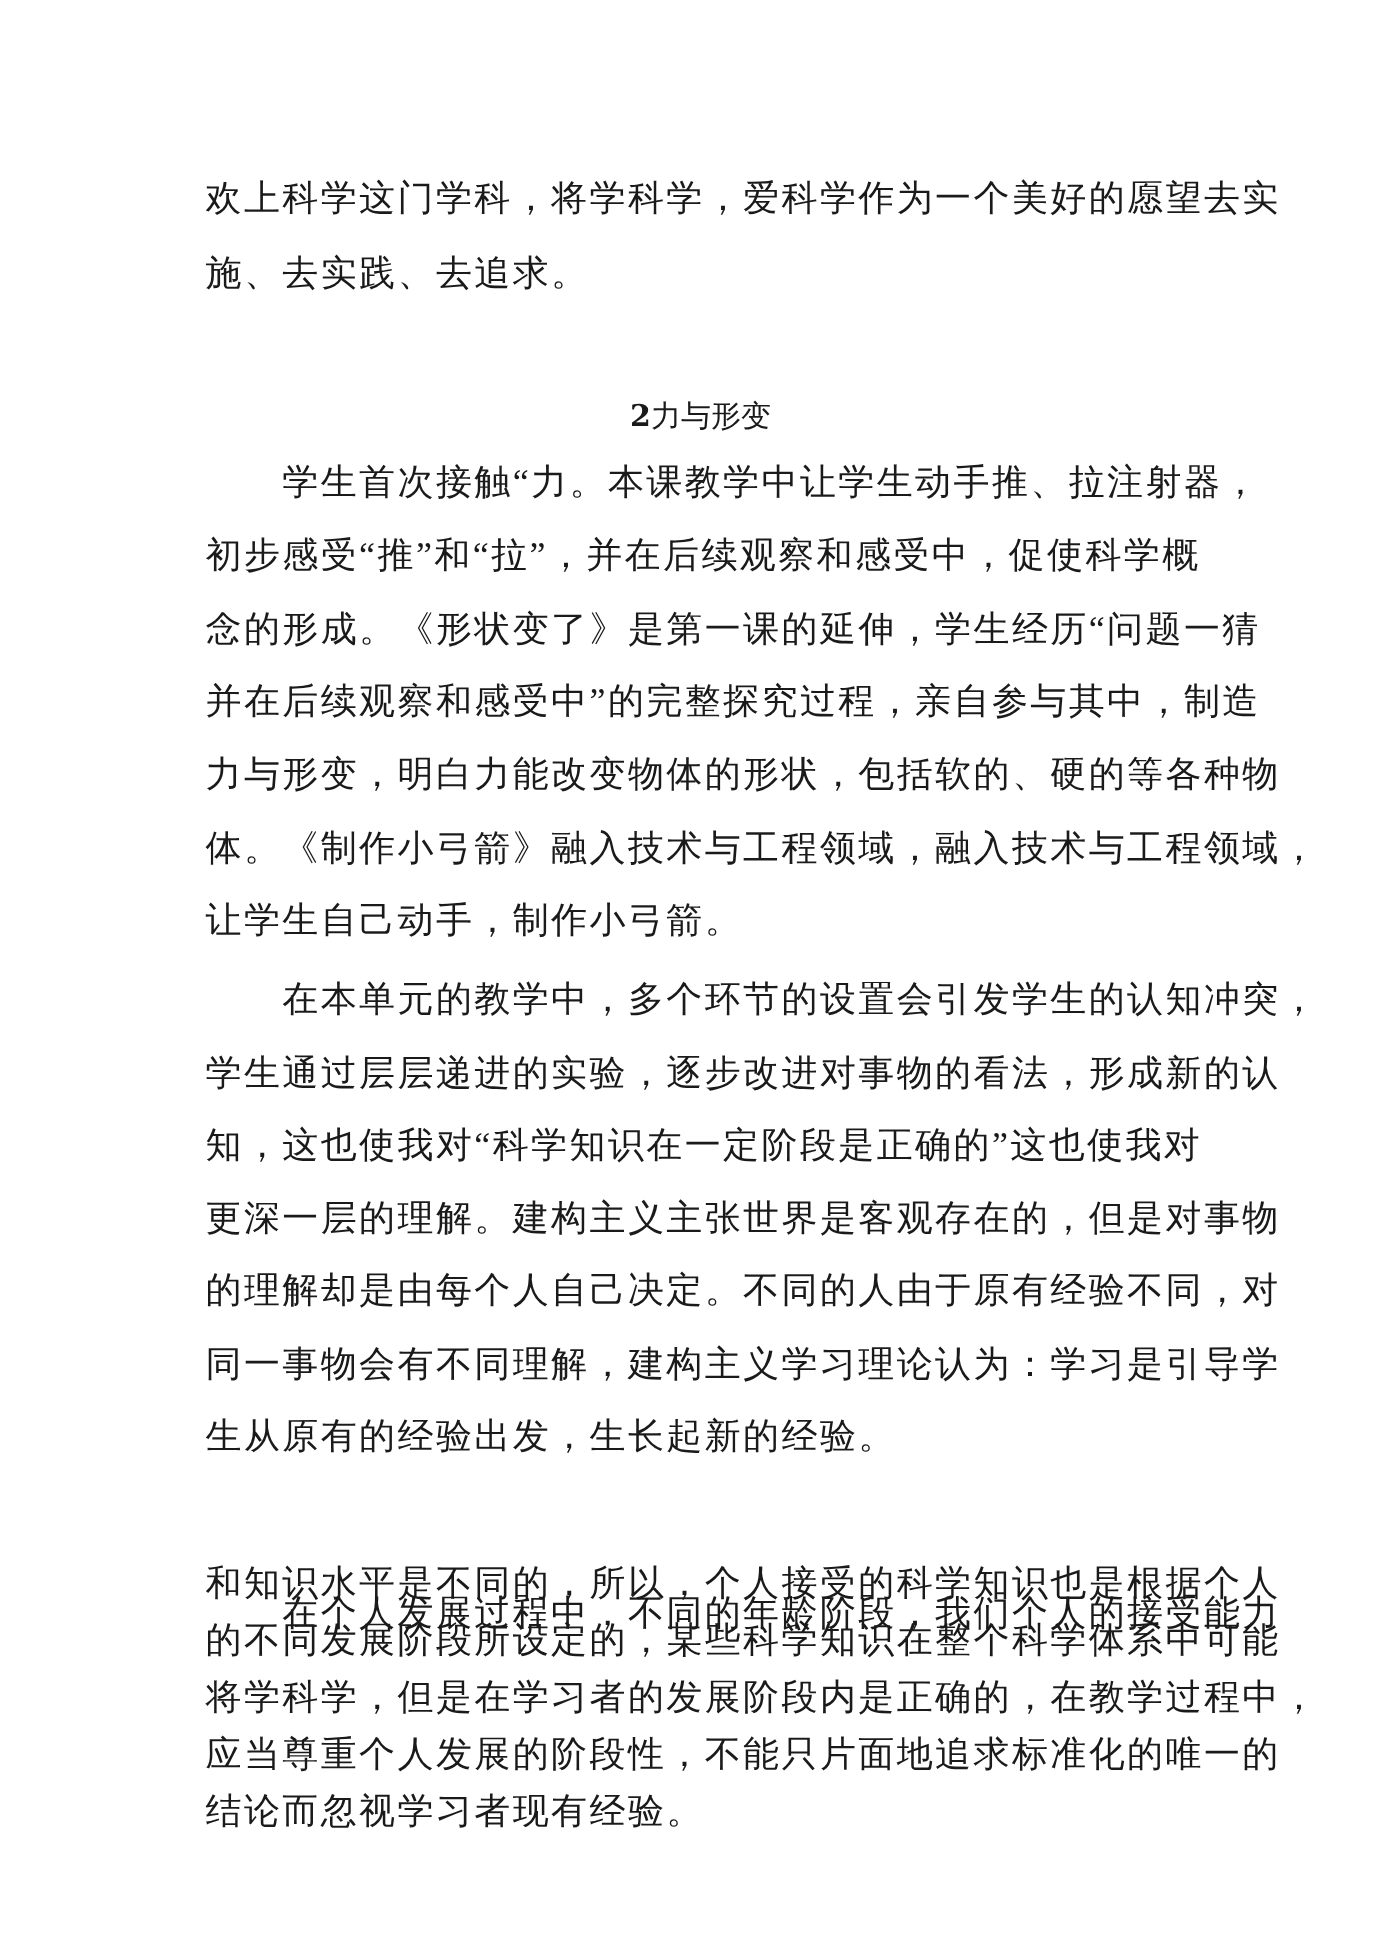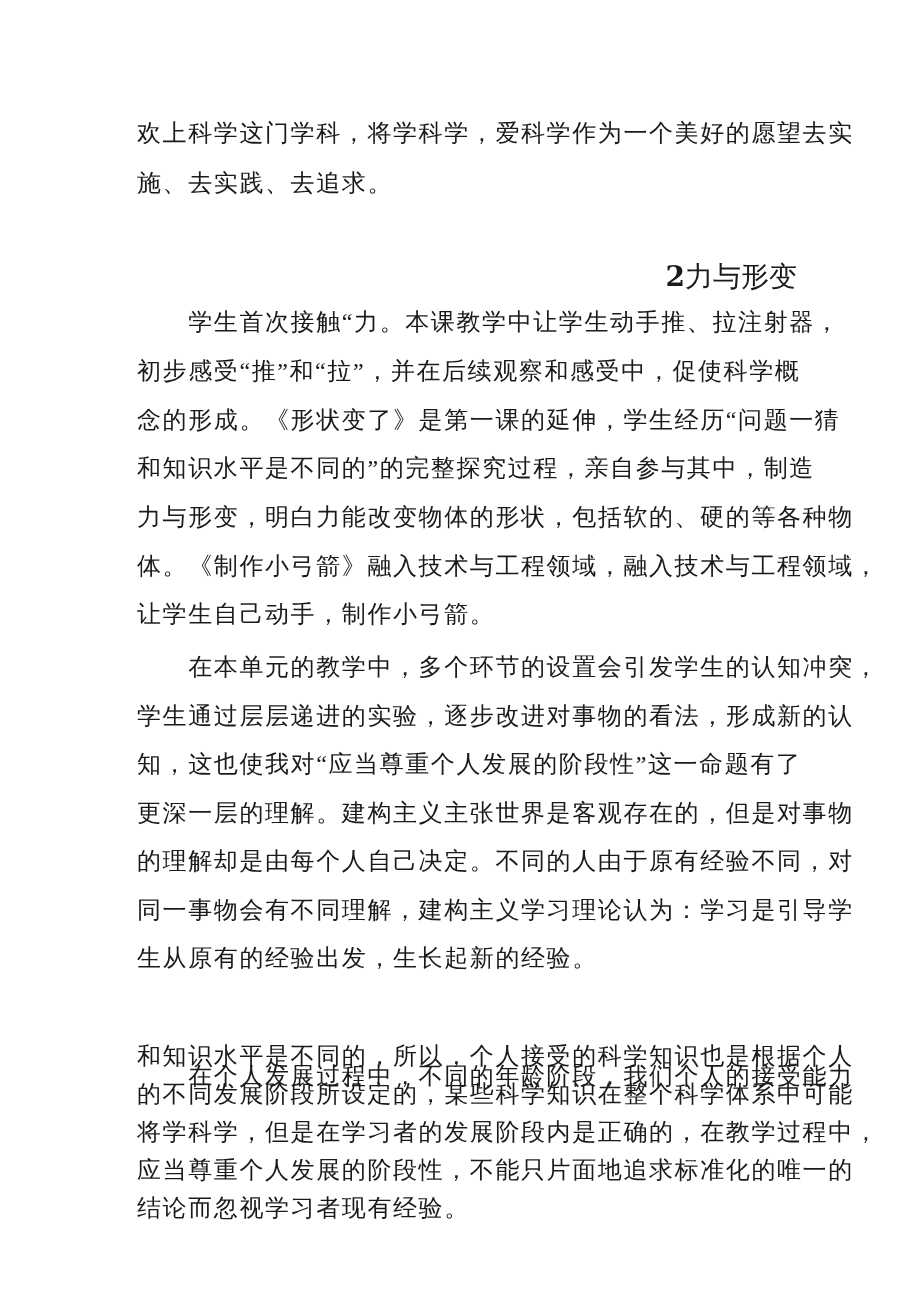--- a/index.html
+++ b/index.html
@@ -1,44 +1,44 @@
 <!DOCTYPE html>
 <html><head>
   <meta charset="utf-8">
   <style>
     html, body { margin: 0; padding: 0; background: #ffffff; }
     body { width: 920px; height: 1301px; position: relative; overflow: hidden;
       font-family: "DejaVu Serif", "Liberation Serif", serif; color: #1a1a1a; }
     .page { position: absolute; left: 137px; top: 0; width: 660px; }
     .line { position: absolute; left: 0; white-space: nowrap; font-size: 24px; letter-spacing: 1.6px; line-height: 30px; font-family: Liberation Serif, serif; }
-    .title { position: absolute; left: 0; width: 660px; text-align: right; font-size: 28px; line-height: 30px; }
+    .title { position: absolute; left: 0; width: 660px; text-align: center; font-size: 20px; line-height: 30px; }
     .title .num { font-weight: bold; }
   </style>
 </head>
 <body>
 
 <div class="page">
   <div class="line" style="top:118px">欢上科学这门学科，将学科学，爱科学作为一个美好的愿望去实</div>
   <div class="line" style="top:168px">施、去实践、去追求。</div>
 
   <div class="title" style="top:262px">
     <span class="num">2</span><span>力与形变</span>
   </div>
 
   <div class="line" style="top:307px">　　学生首次接触“力。本课教学中让学生动手推、拉注射器，</div>
   <div class="line" style="top:356px">初步感受“推”和“拉”，并在后续观察和感受中，促使科学概</div>
   <div class="line" style="top:405px">念的形成。《形状变了》是第一课的延伸，学生经历“问题一猜</div>
-  <div class="line" style="top:453px">和知识水平是不同的”的完整探究过程，亲自参与其中，制造</div>
+  <div class="line" style="top:453px">并在后续观察和感受中”的完整探究过程，亲自参与其中，制造</div>
   <div class="line" style="top:502px">力与形变，明白力能改变物体的形状，包括软的、硬的等各种物</div>
   <div class="line" style="top:551px">体。《制作小弓箭》融入技术与工程领域，融入技术与工程领域，</div>
   <div class="line" style="top:599px">让学生自己动手，制作小弓箭。</div>
 
   <div class="line" style="top:652px">　　在本单元的教学中，多个环节的设置会引发学生的认知冲突，</div>
   <div class="line" style="top:701px">学生通过层层递进的实验，逐步改进对事物的看法，形成新的认</div>
-  <div class="line" style="top:749px">知，这也使我对“应当尊重个人发展的阶段性”这一命题有了</div>
+  <div class="line" style="top:749px">知，这也使我对“科学知识在一定阶段是正确的”这也使我对</div>
   <div class="line" style="top:798px">更深一层的理解。建构主义主张世界是客观存在的，但是对事物</div>
   <div class="line" style="top:846px">的理解却是由每个人自己决定。不同的人由于原有经验不同，对</div>
   <div class="line" style="top:895px">同一事物会有不同理解，建构主义学习理论认为：学习是引导学</div>
   <div class="line" style="top:943px">生从原有的经验出发，生长起新的经验。</div>
 
   <div class="line" style="top:1061px">　　在个人发展过程中，不同的年龄阶段，我们个人的接受能力</div>
   <div class="line" style="top:1041px">和知识水平是不同的，所以，个人接受的科学知识也是根据个人</div>
   <div class="line" style="top:1079px">的不同发展阶段所设定的，某些科学知识在整个科学体系中可能</div>
   <div class="line" style="top:1117px">将学科学，但是在学习者的发展阶段内是正确的，在教学过程中，</div>
   <div class="line" style="top:1155px">应当尊重个人发展的阶段性，不能只片面地追求标准化的唯一的</div>

